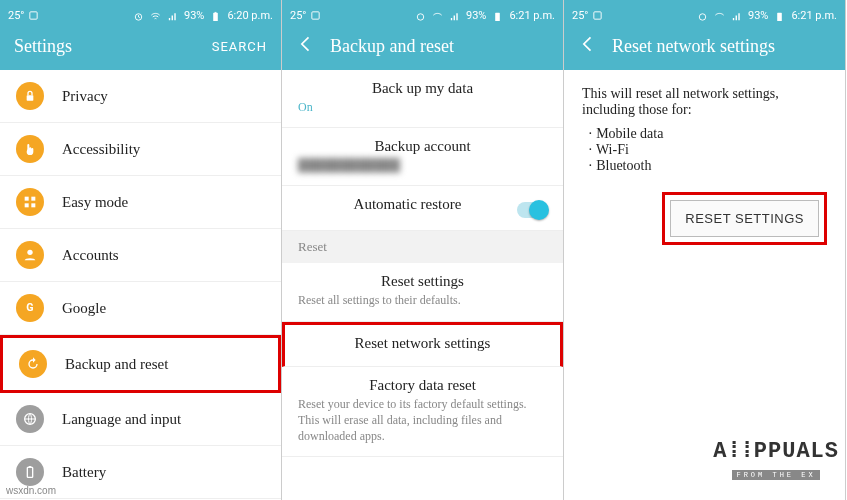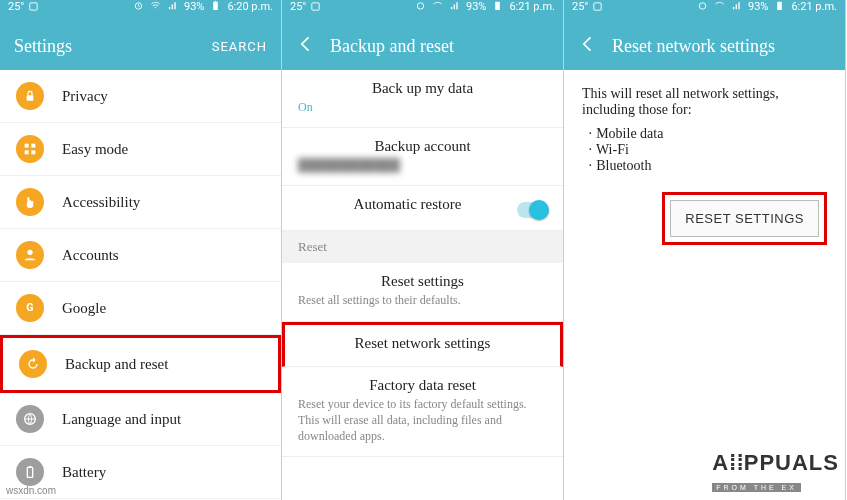--- a/index.html
+++ b/index.html
@@ -20,21 +20,21 @@
     overflow: hidden;
     display: flex;
     flex-direction: column;
   }
   .pane:last-child { border-right: none; width: 283px; }
   .statusbar {
     background: #4db6ca;
     color: #fff;
     height: 22px;
     display: flex;
-    align-items: flex-start;
+    align-items: flex-end;
     justify-content: flex-end;
     padding: 0 8px;
     font-size: 11px;
     gap: 6px;
   }
   .statusbar .sb-left { margin-right: auto; display:flex; gap:4px; align-items:center;}
   .statusbar svg { width:11px; height:11px; fill:#fff; }
   .titlebar {
     background: #4db6ca;
     color: #fff;
@@ -130,23 +130,23 @@
     border:1px solid #bbb;
     background:#fafafa;
     padding: 10px 14px;
     font-size: 13px;
     letter-spacing: 0.5px;
     color:#333;
     font-family: Arial, sans-serif;
   }
   .watermark {
     position:absolute;
-    right: 8px; bottom: 6px;
-    font-family: Liberation Sans, sans-serif;
-    text-align:left;
+    right: 8px; bottom: 18px;
+    font-family: Liberation Mono, monospace;
+    text-align:center;
     color:#333;
     pointer-events:none;
   }
   .watermark .big { font-size:22px; font-weight:700; letter-spacing:1px; }
   .watermark .big .dots { letter-spacing:0; }
   .watermark .small { font-size:7px; letter-spacing:3px; color:#555; background:#888; color:#fff; padding:1px 4px; display:inline-block;}
   .ws { position:absolute; left:6px; bottom:4px; font-size:10px; color:#888; font-family:Arial,sans-serif;}
   .blur { filter: blur(3px); color:#999;}
 </style>
 </head>
@@ -187,35 +187,35 @@
           <svg viewBox="0 0 24 24">
             <rect x="7" y="11" width="10" height="8" rx="1"></rect>
             <path d="M9 11V8a3 3 0 016 0v3" fill="none" stroke="#fff" stroke-width="2"></path>
           </svg>
         </span>
         <span class="label">Privacy</span>
       </div>
       <div class="list-item">
         <span class="icon" style="background:#f5a623">
           <svg viewBox="0 0 24 24">
+            <path d="M8 12V6a1.5 1.5 0 013 0v5a1.5 1.5 0 013 0v1a1.5 1.5 0 013 0v4a5 5 0 01-10 0z"></path>
+          </svg>
+        </span>
+        <span class="label">Accessibility</span>
+      </div>
+      <div class="list-item">
+        <span class="icon" style="background:#f5a623">
+          <svg viewBox="0 0 24 24">
             <rect x="4" y="4" width="6" height="6"></rect>
             <rect x="14" y="4" width="6" height="6"></rect>
             <rect x="4" y="14" width="6" height="6"></rect>
             <rect x="14" y="14" width="6" height="6"></rect>
           </svg>
         </span>
         <span class="label">Easy mode</span>
-      </div>
-      <div class="list-item">
-        <span class="icon" style="background:#f5a623">
-          <svg viewBox="0 0 24 24">
-            <path d="M8 12V6a1.5 1.5 0 013 0v5a1.5 1.5 0 013 0v1a1.5 1.5 0 013 0v4a5 5 0 01-10 0z"></path>
-          </svg>
-        </span>
-        <span class="label">Accessibility</span>
       </div>
       <div class="list-item">
         <span class="icon" style="background:#f5a623">
           <svg viewBox="0 0 24 24">
             <circle cx="12" cy="8" r="4"></circle>
             <path d="M4 20c0-4 16-4 16 0z"></path>
           </svg>
         </span>
         <span class="label">Accounts</span>
       </div>

